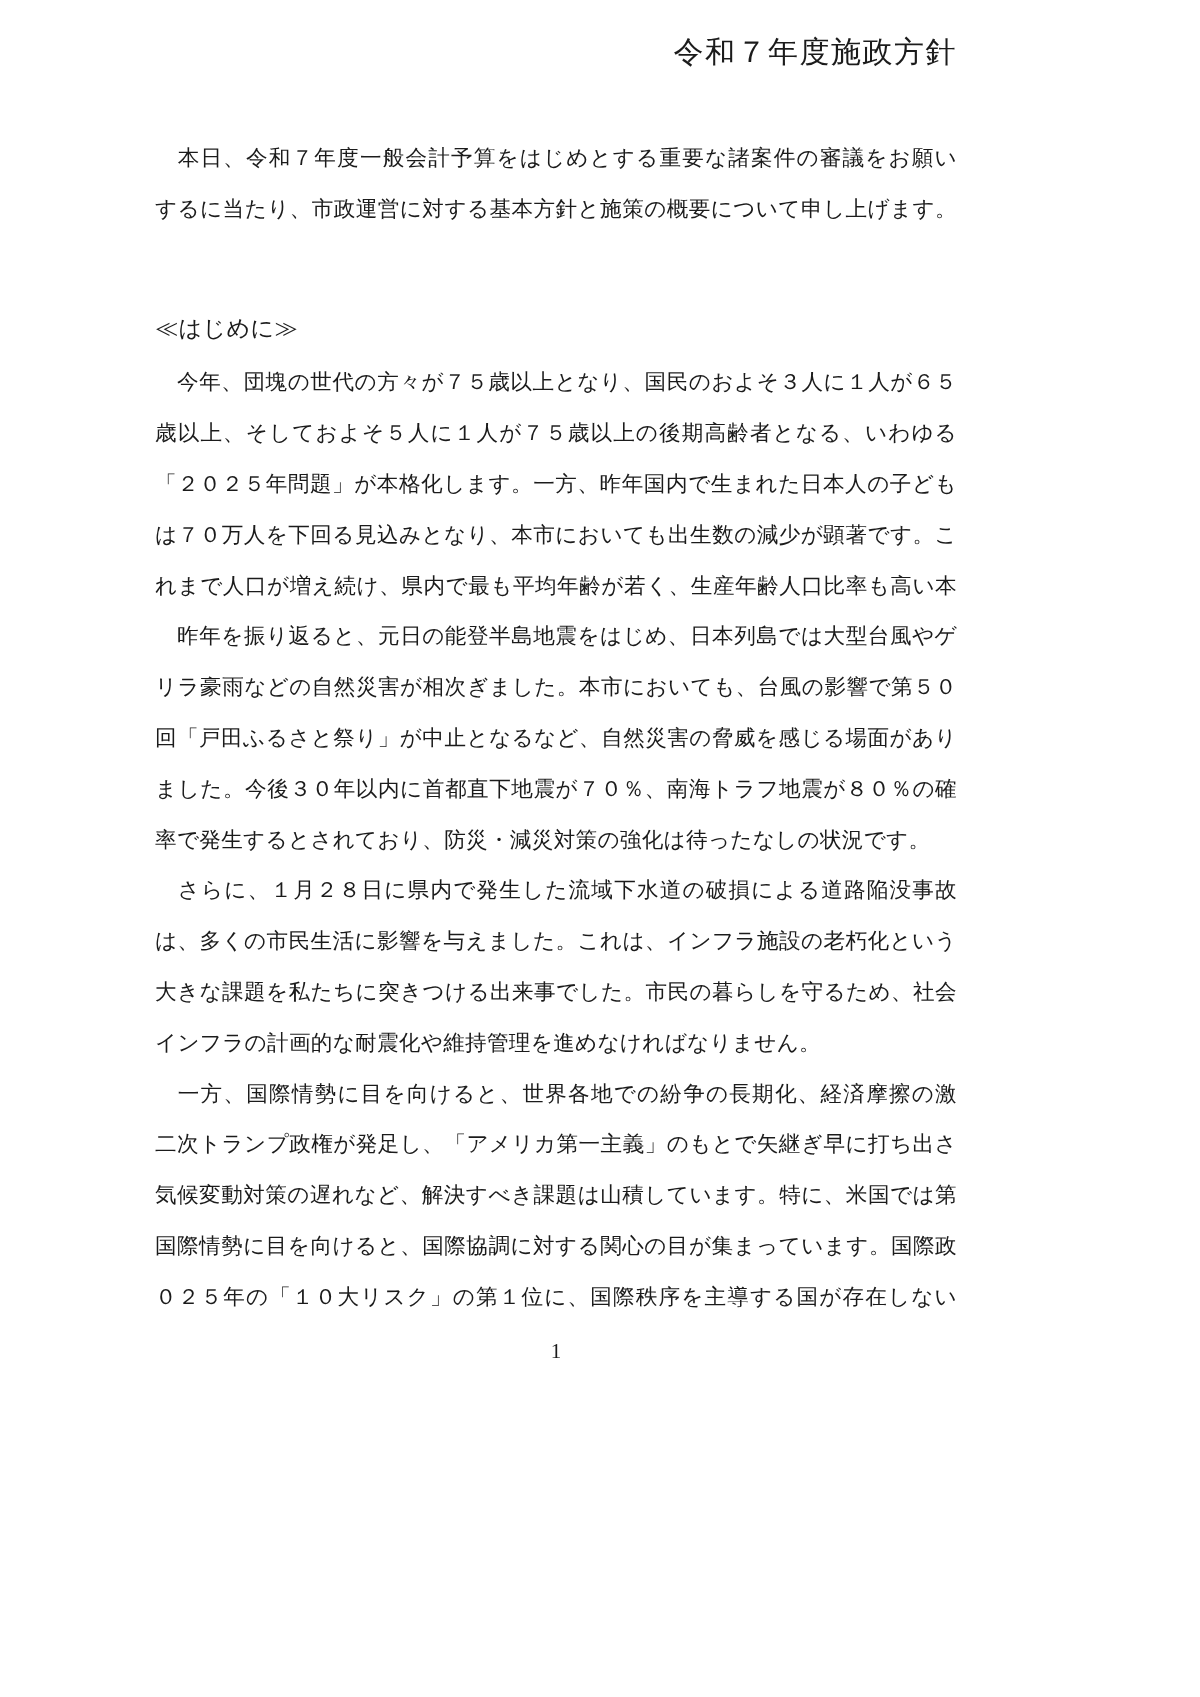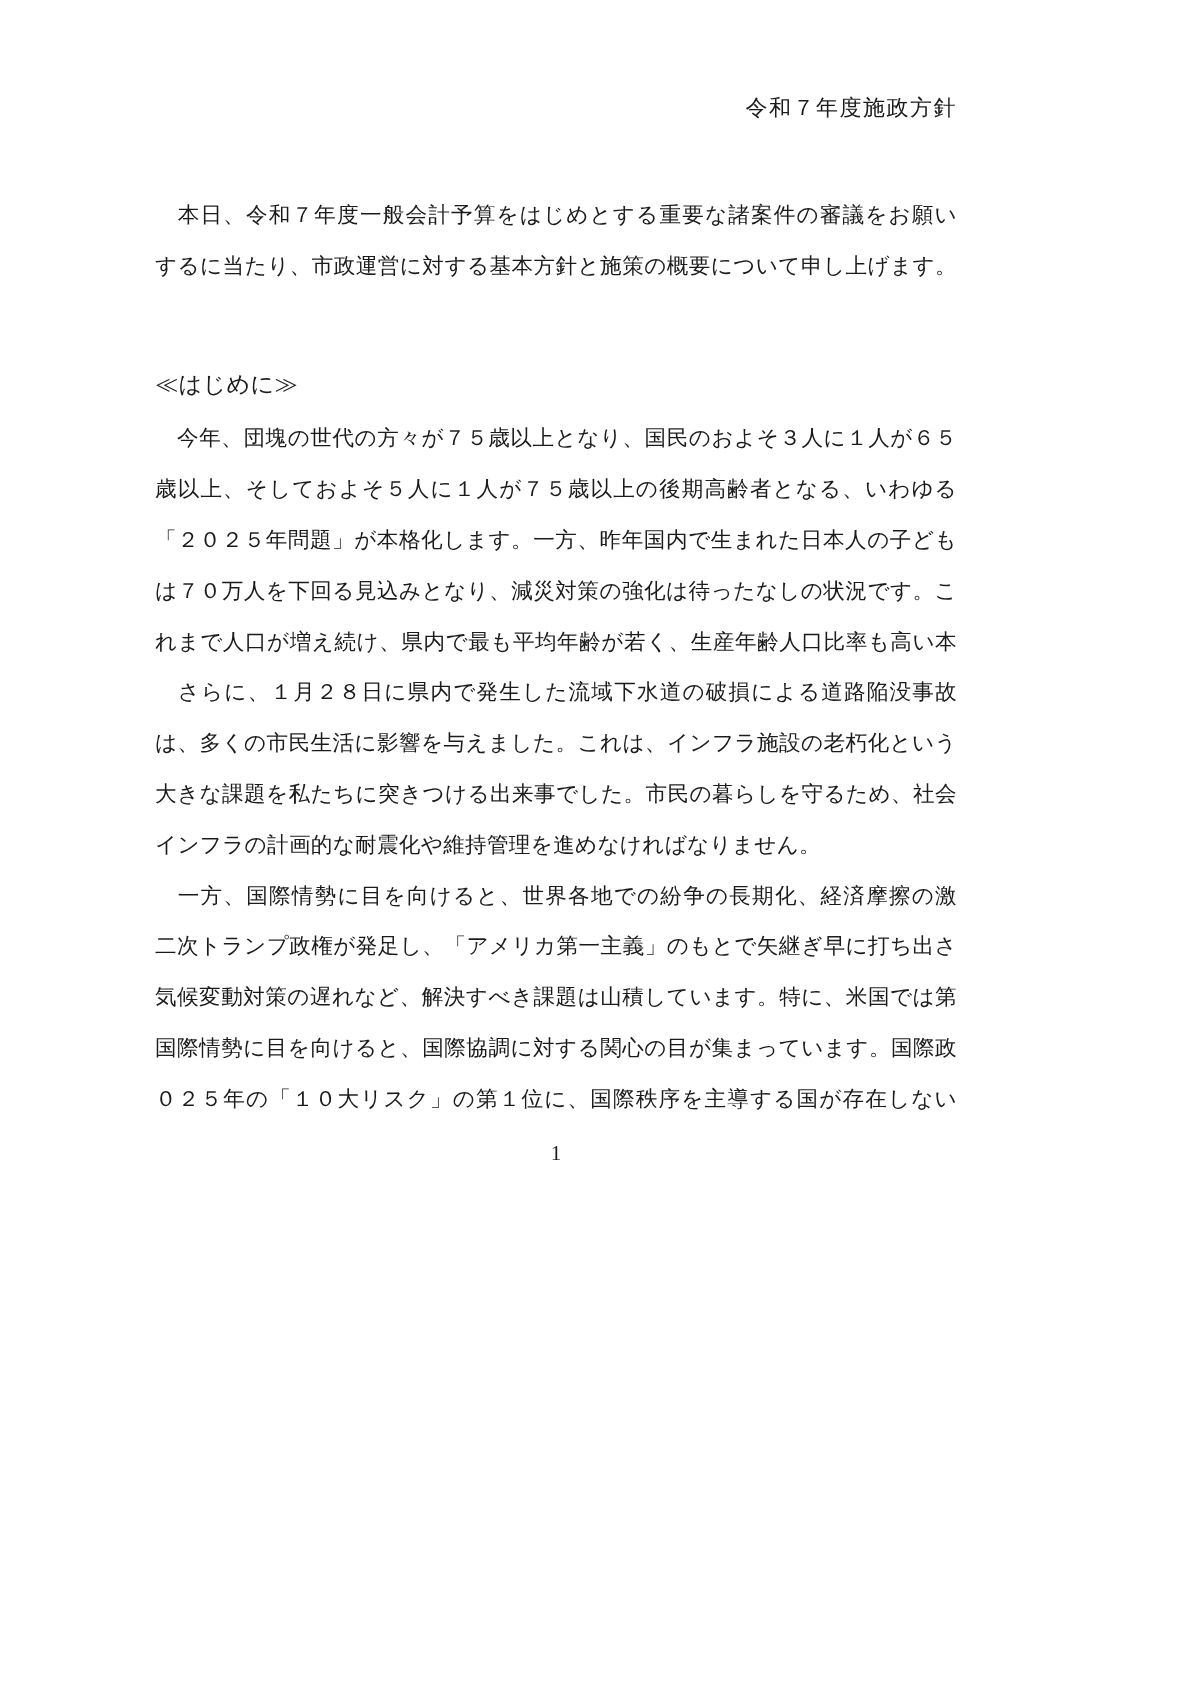--- a/index.html
+++ b/index.html
@@ -15,29 +15,29 @@
     position: relative;
     overflow: hidden;
     font-family: "Liberation Serif", "DejaVu Serif", serif;
     color: #1b1b1b;
   }
   .content {
     margin-left: 155px;
     width: 802px;
   }
   .header-title {
-    padding-top: 92px;
-    font-size: 22px;
+    padding-top: 36px;
+    font-size: 30px;
     line-height: 32px;
     text-align: right;
     letter-spacing: 1.5px;
     white-space: nowrap;
   }
   .para { margin: 0; }
-  .para.intro { margin-top: 66px; }
+  .para.intro { margin-top: 66px; font-family: Liberation Mono, monospace; }
   .para.body-first { margin-top: 3px; }
   .line {
     font-size: 21.6px;
     height: 50.8px;
     line-height: 50.8px;
     letter-spacing: 0.3px;
     white-space: nowrap;
   }
   .line.jfull {
     white-space: normal;
@@ -74,24 +74,31 @@
       <div class="line jfull">　本日、令和７年度一般会計予算をはじめとする重要な諸案件の審議をお願い</div>
       <div class="line jfull">するに当たり、市政運営に対する基本方針と施策の概要について申し上げます。</div>
     </div>
 
     <div class="heading">≪はじめに≫</div>
 
     <div class="para body-first">
       <div class="line jfull">　今年、団塊の世代の方々が７５歳以上となり、国民のおよそ３人に１人が６５</div>
       <div class="line jfull">歳以上、そしておよそ５人に１人が７５歳以上の後期高齢者となる、いわゆる</div>
       <div class="line jfull">「２０２５年問題」が本格化します。一方、昨年国内で生まれた日本人の子ども</div>
-      <div class="line jfull">は７０万人を下回る見込みとなり、減災対策の強化は待ったなしの状況です。こ</div>
+      <div class="line jfull">は７０万人を下回る見込みとなり、本市においても出生数の減少が顕著です。こ</div>
       <div class="line jfull">れまで人口が増え続け、県内で最も平均年齢が若く、生産年齢人口比率も高い本</div>
     </div>
 
+    <div class="para">
+      <div class="line jfull">　昨年を振り返ると、元日の能登半島地震をはじめ、日本列島では大型台風やゲ</div>
+      <div class="line jfull">リラ豪雨などの自然災害が相次ぎました。本市においても、台風の影響で第５０</div>
+      <div class="line jfull">回「戸田ふるさと祭り」が中止となるなど、自然災害の脅威を感じる場面があり</div>
+      <div class="line jfull">ました。今後３０年以内に首都直下地震が７０％、南海トラフ地震が８０％の確</div>
+      <div class="line">率で発生するとされており、防災・減災対策の強化は待ったなしの状況です。</div>
+    </div>
 
     <div class="para">
       <div class="line jfull">　さらに、１月２８日に県内で発生した流域下水道の破損による道路陥没事故</div>
       <div class="line jfull">は、多くの市民生活に影響を与えました。これは、インフラ施設の老朽化という</div>
       <div class="line jfull">大きな課題を私たちに突きつける出来事でした。市民の暮らしを守るため、社会</div>
       <div class="line">インフラの計画的な耐震化や維持管理を進めなければなりません。</div>
     </div>
 
     <div class="para">
       <div class="line jfull">　一方、国際情勢に目を向けると、世界各地での紛争の長期化、経済摩擦の激化、</div>

